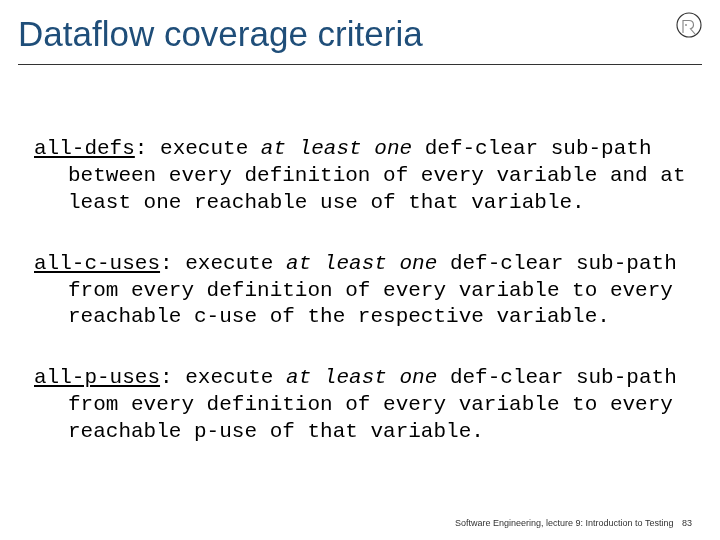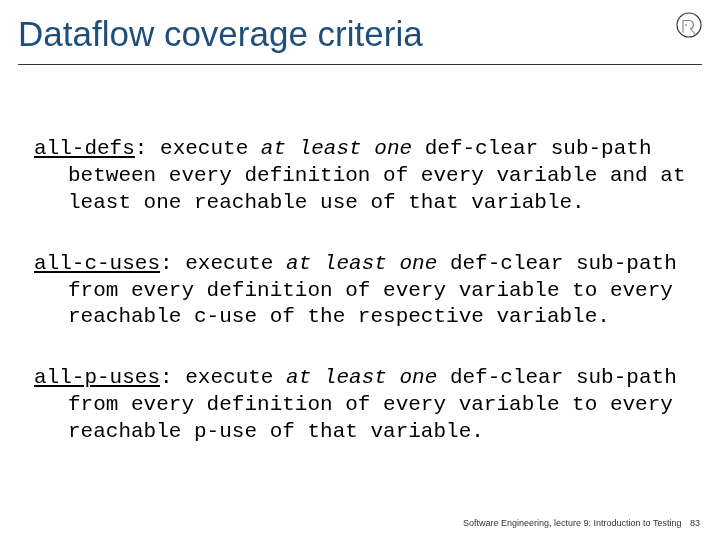--- a/index.html
+++ b/index.html
@@ -60,21 +60,21 @@
   .def .hang {
     padding-left: 34px;
     text-indent: -34px;
   }
   .term {
     text-decoration: underline;
   }
   .italic { font-style: italic; }
   .footer {
     position: absolute;
-    right: 20px;
+    right: 28px;
     bottom: 12px;
     font-size: 9px;
     color: #333;
     font-family: Verdana, Geneva, sans-serif;
   }
   .footer .pn { margin-left: 6px; }
 </style>
 </head>
 <body>
 

